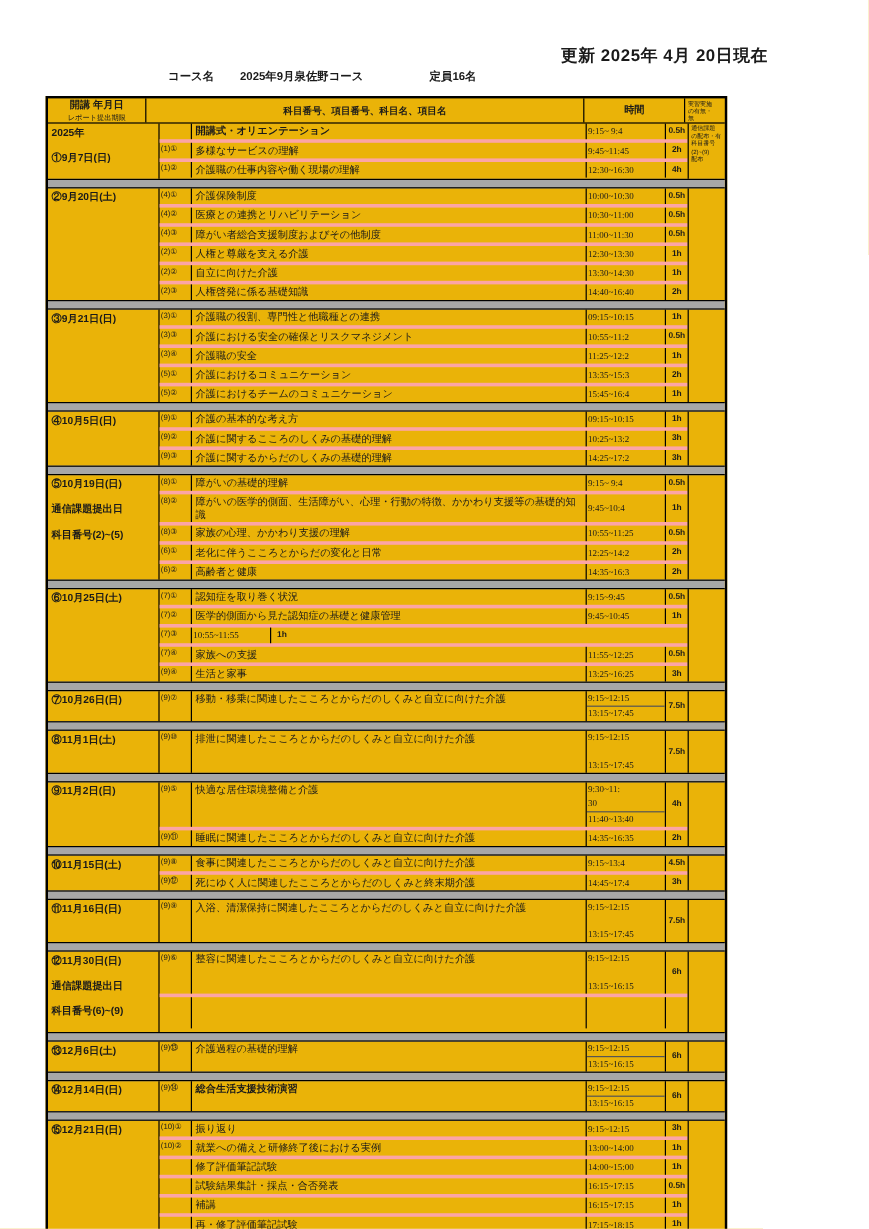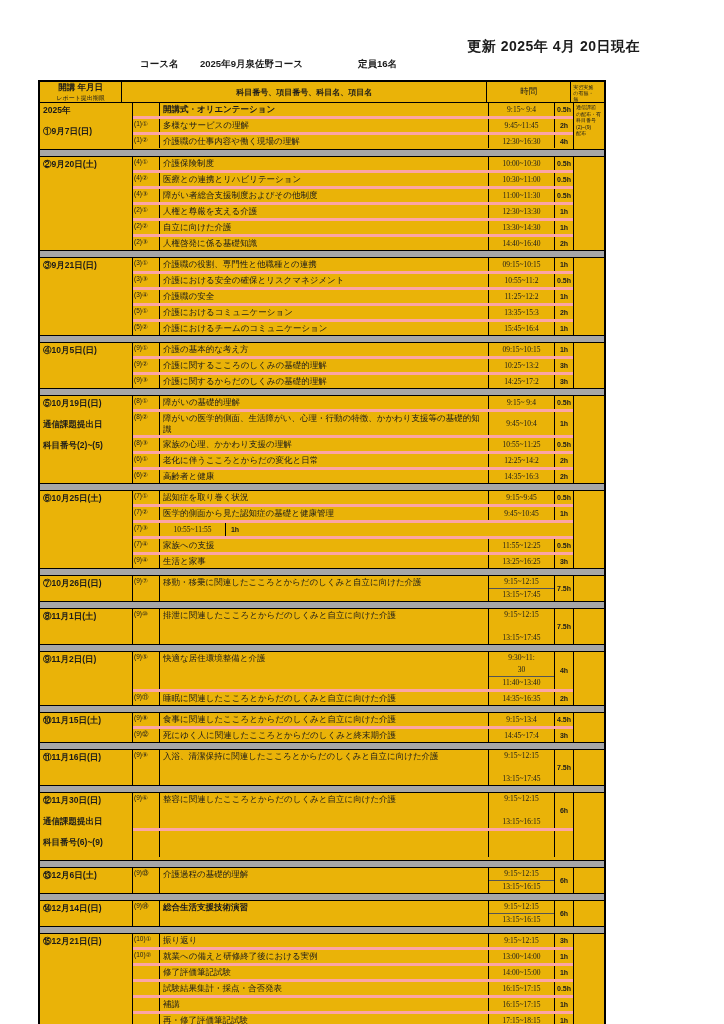--- a/index.html
+++ b/index.html
@@ -16,21 +16,21 @@
 
   .sched{position:absolute;left:38px;top:80px;width:564px;border:2px solid #000;background:#eab308;}
 
   
   .hdr{display:flex;border-bottom:1.5px solid #000;}
   .hdr-c{border-right:1px solid #000;display:flex;flex-direction:column;align-items:center;justify-content:center;}
   .hdr-date{width:82px;}
   .hdr-date .l1{font-size:8.5px;font-weight:bold;}
   .hdr-date .l2{font-size:6px;}
   .hdr-subj{width:367px;font-size:8px;font-weight:bold;}
-  .hdr-time{width:84px;font-size:8.5px;font-weight:normal;}
+  .hdr-time{width:84px;font-size:8.5px;font-weight:bold;}
   .hdr-note{width:31px;border-right:none;font-size:5px;line-height:6px;align-items:flex-start;padding:1px 0 0 2px;}
   .hdr{height:20px;}
 
   
   .sep{height:6px;background:#a7a7a7;border-top:1px solid #000;border-bottom:1px solid #000;}
 
   
   .grp{display:flex;align-items:stretch;}
   .g-date{width:93px;border-right:1px solid #000;padding:2px 1px 2px 3px;box-sizing:border-box;}
   .g-date .dl{font-size:8.5px;font-weight:bold;margin-bottom:9px;white-space:nowrap;}
@@ -38,21 +38,21 @@
   .g-note{width:31px;border-left:1px solid #000;padding:1px 0 0 2px;box-sizing:border-box;font-size:5px;line-height:6.5px;}
 
   .row{display:flex;align-items:stretch;border-bottom:3px solid #fca5a5;min-height:13px;}
   .g-rows .row:last-child{border-bottom:none;}
   .c-num{width:27px;border-right:1px solid #000;font-size:6.5px;padding:1px 0 0 1px;box-sizing:border-box;white-space:nowrap;overflow:hidden;}
   .c-subj{flex:1;border-right:1px solid #000;font-size:8.5px;line-height:11px;padding:1px 2px 0 3px;box-sizing:border-box;min-width:0;
           font-family:"Liberation Serif",serif;}
   .c-subj.b{font-weight:bold;font-family:"Liberation Sans",sans-serif;}
   .c-time{width:66px;border-right:1px solid #000;box-sizing:border-box;font-size:7.5px;
           font-family:"Liberation Serif",serif;display:flex;flex-direction:column;justify-content:center;overflow:hidden;}
-  .tg{padding:0 1px;text-align:center;white-space:nowrap;overflow:hidden;line-height:12px;}
+  .tg{padding:0 1px;white-space:nowrap;overflow:hidden;line-height:12px;}
   .tg .tl{height:12px;}
   .tg-div{border-top:1px solid #555;}
   .tg-gap{margin-top:11px;}
   .c-hrs{width:18px;box-sizing:border-box;font-size:7px;font-weight:bold;display:flex;align-items:center;justify-content:center;}
   .fill{border-bottom:none;}
 </style>
 </head>
 <body>
 
 <div class="updated">更新  2025年  4月 20日現在</div>

